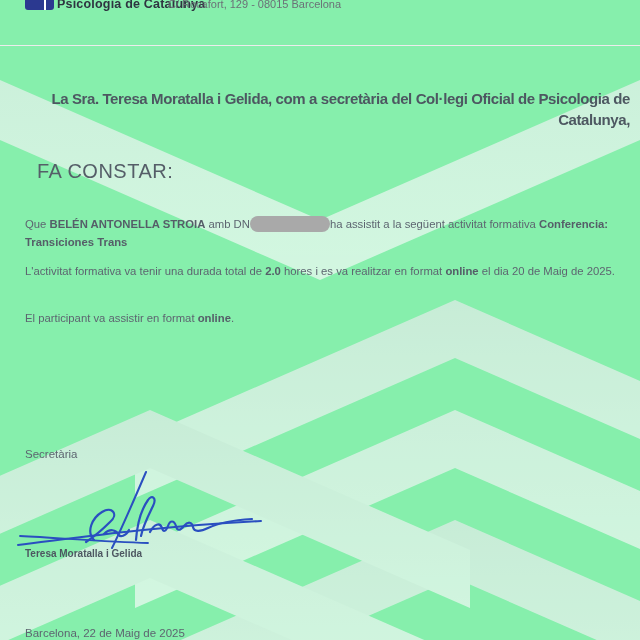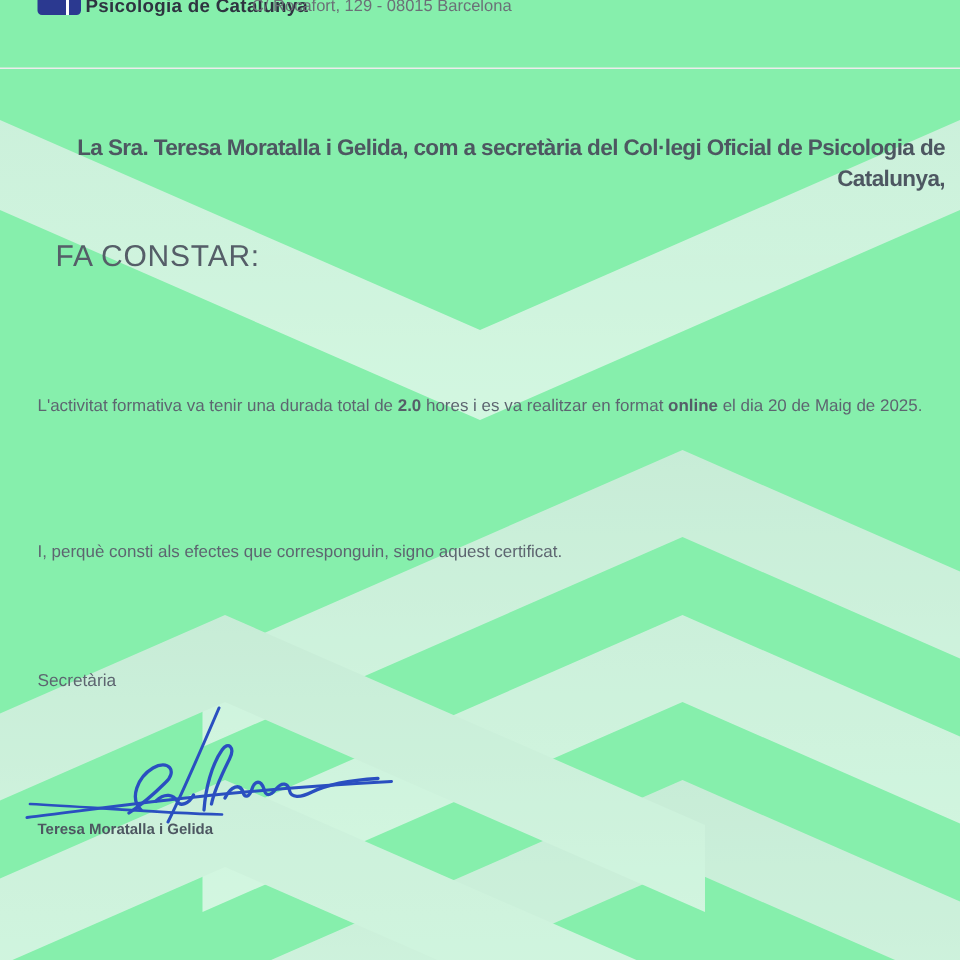--- a/index.html
+++ b/index.html
@@ -121,37 +121,39 @@
       <div class="address">
         <div>C/ Rocafort, 129 - 08015 Barcelona</div>
       </div>
       <hr class="divider">
     </header>
 
     <h1 class="title">La Sra. Teresa Moratalla i Gelida, com a secretària del Col·legi Oficial de Psicologia de Catalunya,</h1>
 
     <h2 class="fa-constar">FA CONSTAR:</h2>
 
+    <p class="body-text p1"><span>Que </span><strong>BELÉN ANTONELLA STROIA</strong><span> amb DN</span><span class="redaction"></span><span>ha assistit a la següent activitat formativa </span><strong>Conferencia: Transiciones Trans</strong></p>
 
     <p class="body-text p2"><span>L'activitat formativa va tenir una durada total de </span><strong>2.0</strong><span> hores i es va realitzar en format </span><strong>online</strong><span> el dia 20 de Maig de 2025.</span></p>
 
+    <p class="body-text p3"><span>El participant va assistir en format </span><strong>online</strong><span>.</span></p>
 
-    <p class="body-text p4">I, perquè consti als efectes que corresponguin, signo aquest certificat.</p>
 
     <div class="role">Secretària</div>
 
     <svg class="signature-svg" viewBox="0 0 250 80" xmlns="http://www.w3.org/2000/svg">
       <g fill="none" stroke="#2a4fc0" stroke-linecap="round" stroke-linejoin="round">
         <path stroke-width="2" d="M2,75 C60,68 130,57 245,51"></path>
         <path stroke-width="1.8" d="M4,66 C45,68 90,72 132,73"></path>
         <path stroke-width="2" d="M96,78 C106,58 118,30 130,2"></path>
         <path stroke-width="2.2" d="M78,70 C70,62 76,48 86,42 C96,36 103,44 94,52 C86,60 76,68 70,72
                  M88,64 C94,58 100,60 102,64 C104,68 110,66 113,60
                  M120,70 C121,56 125,40 132,30 C136,24 141,28 137,36 C133,44 127,56 125,66
                  M134,62 C138,54 144,52 146,58 C147,62 150,62 152,56 C154,50 158,50 160,56 C161,61 164,61 168,56 C172,51 176,52 177,57 C178,62 184,62 192,58 C204,52 220,50 236,49"></path>
       </g>
     </svg>
 
     <div class="signer-name">Teresa Moratalla i Gelida</div>
 
+    <div class="place-date">Barcelona, 22 de Maig de 2025</div>
 
   </div>
 </div>
 
 </body></html>

